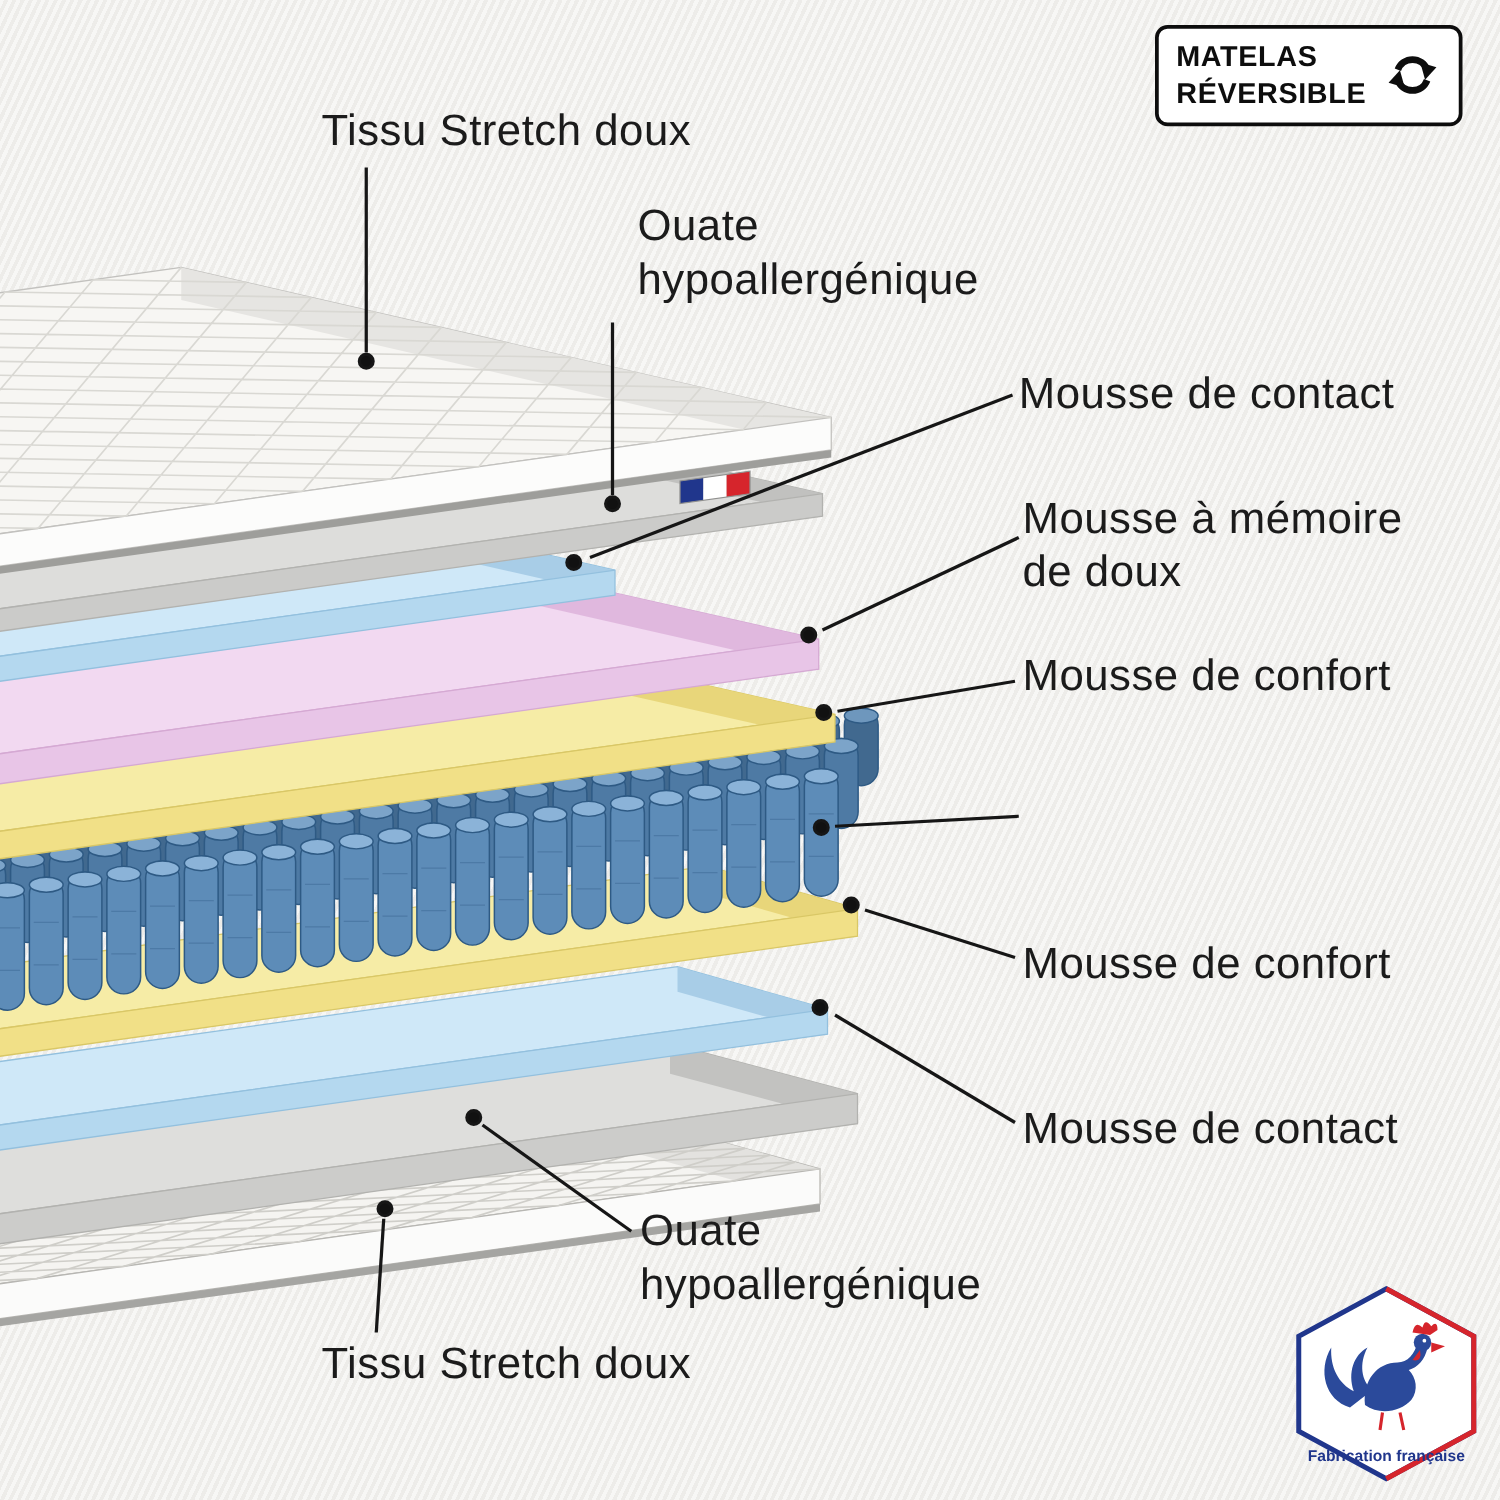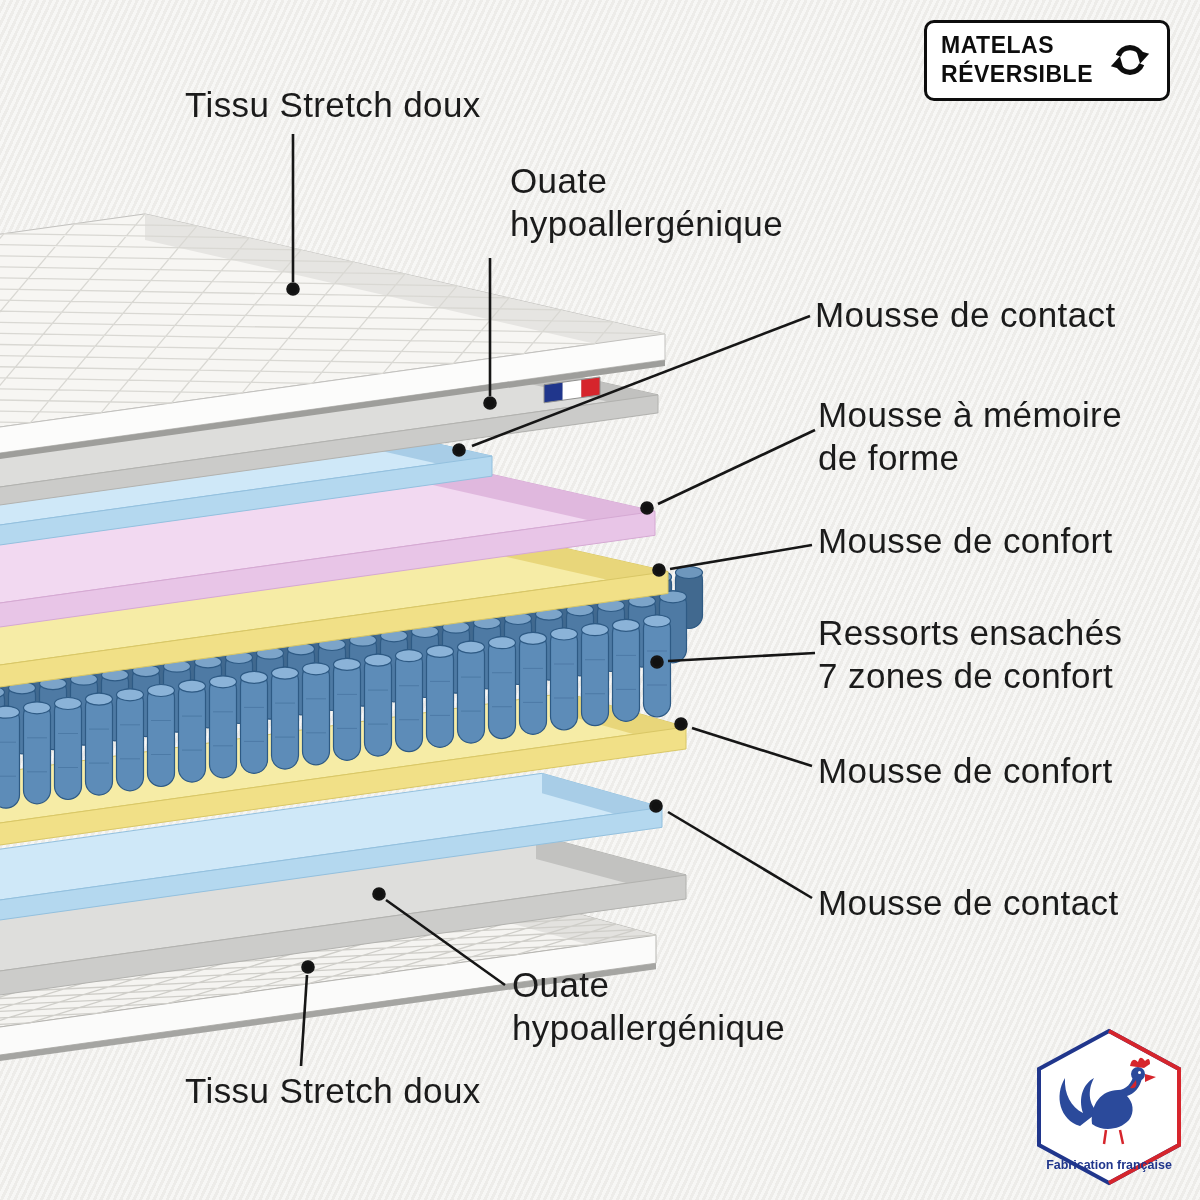--- a/index.html
+++ b/index.html
@@ -7,21 +7,21 @@
     position:relative;width:1200px;height:1200px;background:#f1f0ed;
     overflow:hidden;font-family:"Liberation Sans",sans-serif;
   }
   .canvas::before{
     content:"";position:absolute;inset:0;pointer-events:none;
     background-image:repeating-linear-gradient(115deg, rgba(255,255,255,.45) 0 3px, rgba(0,0,0,.014) 3px 6px);
   }
   .stack-svg{position:absolute;left:0;top:0;}
   .lbl{position:absolute;font-size:35px;color:#1b1b1b;letter-spacing:.4px;line-height:1.22;font-weight:400;}
   .lbl.bold{font-weight:400;}
-  .lbl.center{}
+  .lbl.center{text-align:center;}
   .ln{display:block;}
   .badge-rev{
     position:absolute;right:30px;top:20px;display:flex;align-items:center;gap:14px;
     background:#ffffff;border:3.5px solid #0d0d0d;border-radius:10px;padding:8px 14px;
   }
   .badge-rev-text{display:flex;flex-direction:column;font-weight:700;font-size:23px;
     letter-spacing:.5px;line-height:1.28;color:#0d0d0d;}
   .rev-icon{width:46px;height:46px;}
   .badge-fr{position:absolute;right:16px;bottom:14px;width:150px;height:158px;}
   .fr-text{font-size:12.5px;font-weight:700;fill:#20368c;font-family:"Liberation Sans",sans-serif;}
@@ -255,27 +255,23 @@
   </svg>
 
   <div class="lbl center" style="left:185px;top:84px;width:440px"><span>Tissu Stretch doux</span></div>
   <div class="lbl" style="left:510px;top:160px">
       <span class="ln">Ouate</span>
       <span class="ln">hypoallergénique</span>
     </div>
   <div class="lbl" style="left:815px;top:294px"><span>Mousse de contact</span></div>
   <div class="lbl bold" style="left:818px;top:394px">
       <span class="ln">Mousse à mémoire</span>
-      <span class="ln">de forme</span>
+      <span class="ln">de doux</span>
     </div>
   <div class="lbl" style="left:818px;top:520px"><span>Mousse de confort</span></div>
-  <div class="lbl bold" style="left:818px;top:612px">
-      <span class="ln">Ressorts ensachés</span>
-      <span class="ln">7 zones de confort</span>
-    </div>
   <div class="lbl" style="left:818px;top:750px"><span>Mousse de confort</span></div>
   <div class="lbl" style="left:818px;top:882px"><span>Mousse de contact</span></div>
   <div class="lbl" style="left:512px;top:964px">
       <span class="ln">Ouate</span>
       <span class="ln">hypoallergénique</span>
     </div>
   <div class="lbl center" style="left:185px;top:1070px;width:440px"><span>Tissu Stretch doux</span></div>
 
   <div class="badge-rev">
     <div class="badge-rev-text">

